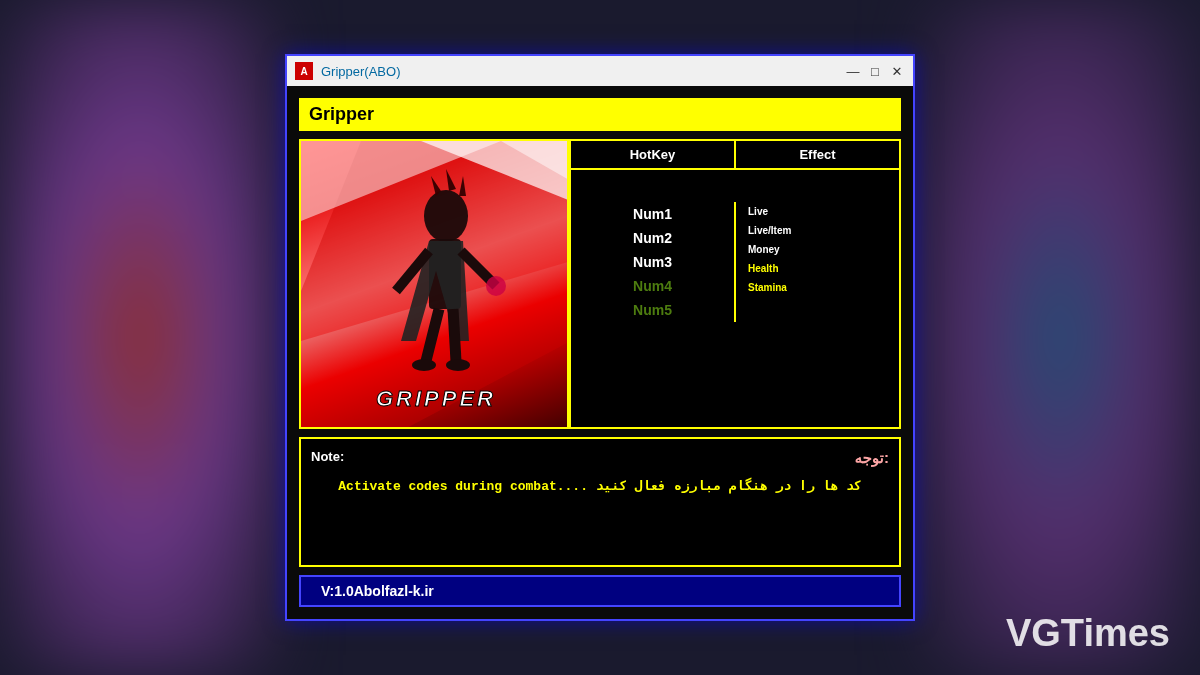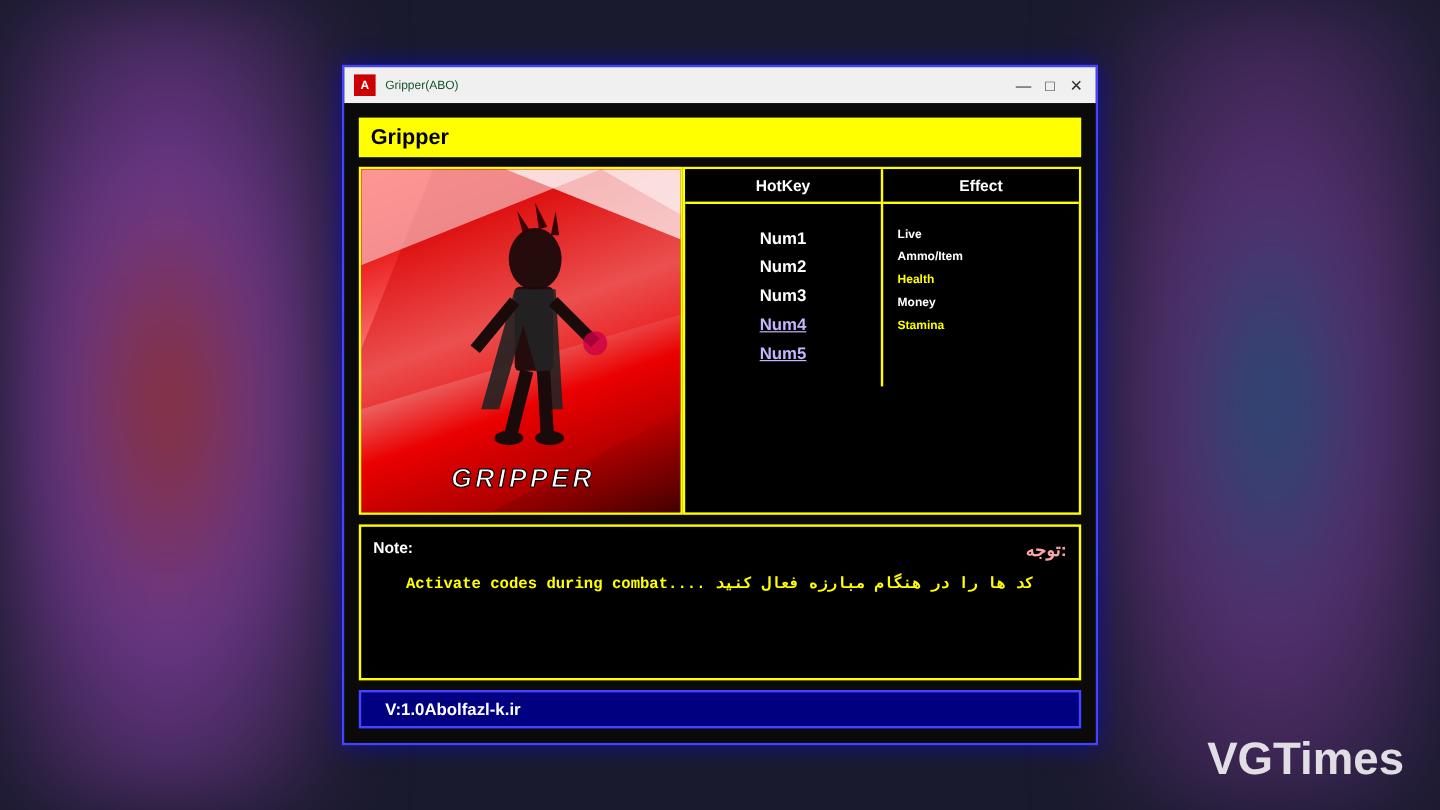--- a/index.html
+++ b/index.html
@@ -63,22 +63,22 @@
       display: flex;
       align-items: center;
       justify-content: center;
       font-size: 10px;
       color: white;
       font-weight: bold;
     }
 
     .title-bar-text {
       flex: 1;
-      font-size: 10px;
-      color: #14532d;
+      font-size: 13px;
+      color: #0369a1;
     }
 
     .title-bar-controls {
       display: flex;
       gap: 6px;
       align-items: center;
     }
 
     .title-bar-btn {
       width: 16px;
@@ -156,38 +156,38 @@
     .hotkey-header-cell:first-child {
       border-right: 2px solid #ffff00;
     }
 
     .hotkey-rows {
       display: flex;
     }
 
     .hotkey-col {
       flex: 1;
-      padding: 16px 4px;
+      padding: 0 4px;
+      margin-top: 32px;
     }
 
     .hotkey-col:first-child {
       border-right: 2px solid #ffff00;
     }
 
     .hotkey-item {
       text-align: center;
       padding: 4px 0;
       font-size: 14px;
       font-weight: bold;
       color: #fff;
     }
 
     .hotkey-item.yellow {
-      color: #c4b5fd;
-      text-decoration: underline;
+      color: #4d7c0f;
     }
 
     .effect-item {
       text-align: left;
       padding: 4px 8px;
       font-size: 10px;
       font-weight: bold;
       color: #fff;
     }
 
@@ -338,23 +338,23 @@
         <div class="hotkey-rows">
           <div class="hotkey-col">
             <div class="hotkey-item">Num1</div>
             <div class="hotkey-item">Num2</div>
             <div class="hotkey-item">Num3</div>
             <div class="hotkey-item yellow">Num4</div>
             <div class="hotkey-item yellow">Num5</div>
           </div>
           <div class="hotkey-col">
             <div class="effect-item">Live</div>
-            <div class="effect-item">Ammo/Item</div>
+            <div class="effect-item">Live/Item</div>
+            <div class="effect-item">Money</div>
             <div class="effect-item yellow">Health</div>
-            <div class="effect-item">Money</div>
             <div class="effect-item yellow">Stamina</div>
           </div>
         </div>
       </div>
     </div>
 
     <div class="note-section">
       <div class="note-header">
         <span class="note-label">Note:</span>
         <span class="note-label-right">:توجه</span>

